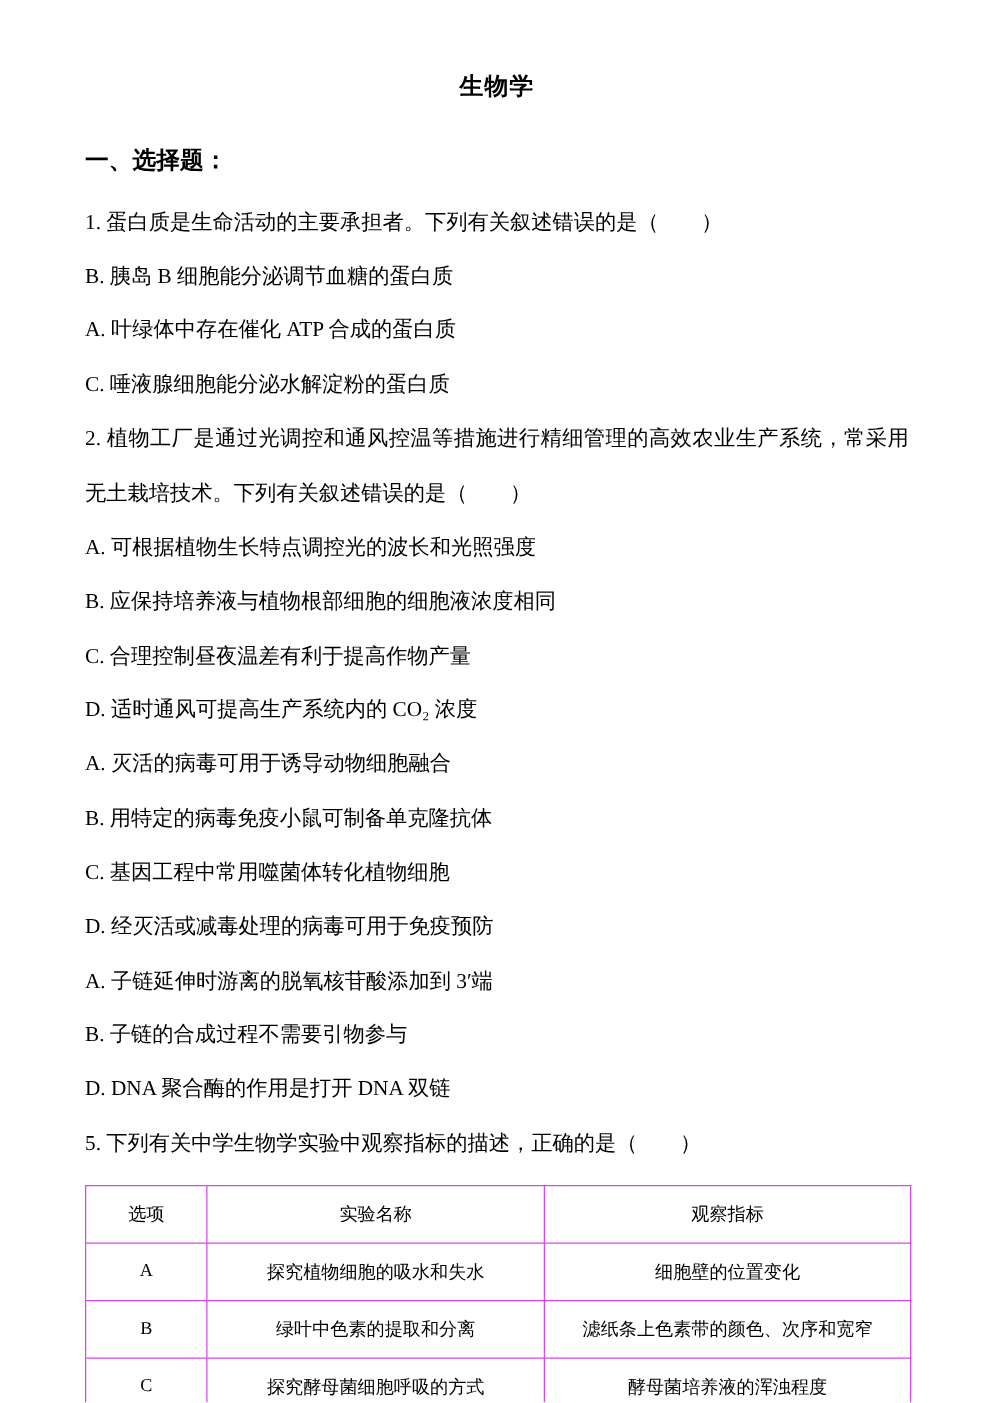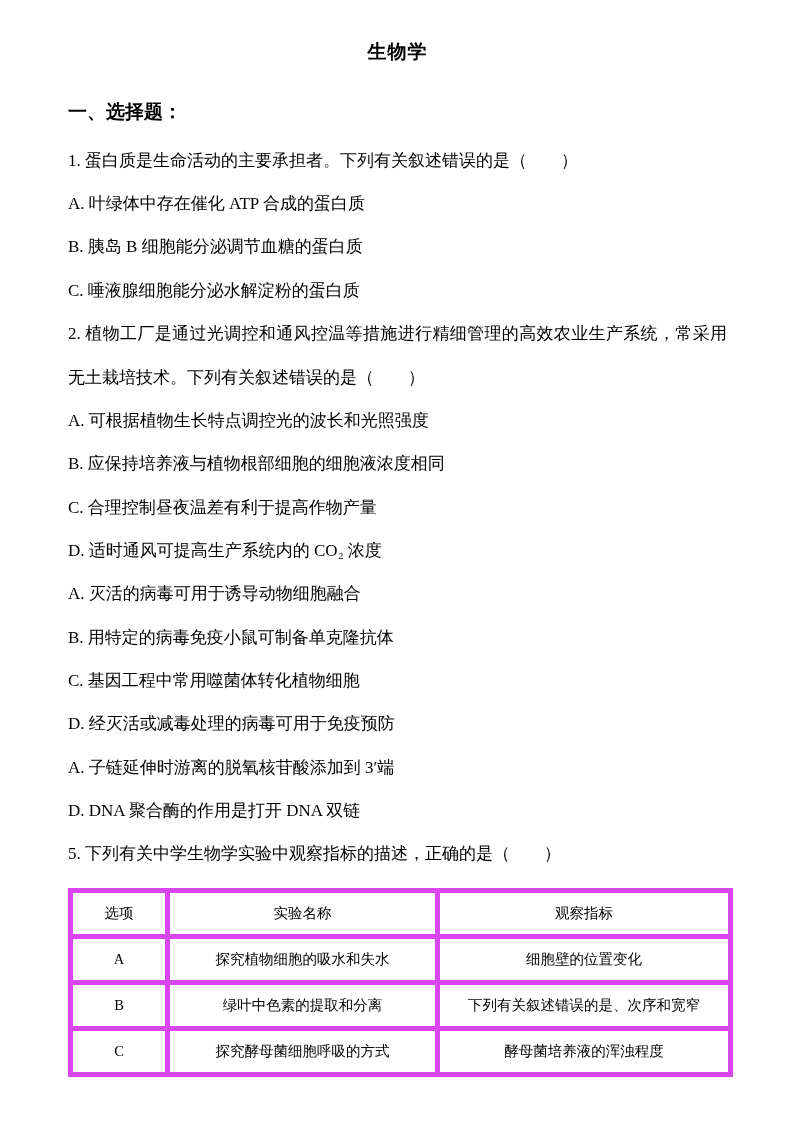--- a/index.html
+++ b/index.html
@@ -9,21 +9,21 @@
   }
   .page {
     position: relative;
     width: 793px;
     height: 1122px;
     margin: 0 auto;
     background: #ffffff;
     color: #000000;
     font-family: "Liberation Serif", "DejaVu Serif", serif;
     box-sizing: border-box;
-    padding: 39px 66px 40px 68px;
+    padding: 56px 66px 40px 68px;
     overflow: hidden;
   }
   .doc-title {
     text-align: center;
     font-size: 19px;
     font-weight: bold;
     margin: 0 0 26px 0;
     letter-spacing: 1px;
   }
   .section-header {
@@ -39,21 +39,21 @@
     text-align: justify;
   }
   .exam-table {
     width: 660px;
     border-collapse: collapse;
     margin-top: 12px;
     table-layout: fixed;
   }
   .exam-table th,
   .exam-table td {
-    border: 5px solid #d946ef;
+    border: 1px solid #d946ef;
     font-size: 14.5px;
     font-weight: normal;
     text-align: center;
     vertical-align: middle;
     height: 46px;
     padding: 0 6px;
     box-sizing: border-box;
   }
   .col-option  { width: 97px; }
   .col-name    { width: 270px; }
@@ -62,36 +62,37 @@
 </head>
 <body>
 
 <div class="page">
 
   <h1 class="doc-title">生物学</h1>
 
   <div class="section-header">一、选择题：</div>
 
   <p class="line">1. 蛋白质是生命活动的主要承担者。下列有关叙述错误的是（　　）</p>
+  <p class="line">B. 胰岛 B 细胞能分泌调节血糖的蛋白质</p>
   <p class="line">A. 叶绿体中存在催化 ATP 合成的蛋白质</p>
-  <p class="line">B. 胰岛 B 细胞能分泌调节血糖的蛋白质</p>
   <p class="line">C. 唾液腺细胞能分泌水解淀粉的蛋白质</p>
 
   <p class="line">2. 植物工厂是通过光调控和通风控温等措施进行精细管理的高效农业生产系统，常采用无土栽培技术。下列有关叙述错误的是（　　）</p>
   <p class="line">A. 可根据植物生长特点调控光的波长和光照强度</p>
   <p class="line">B. 应保持培养液与植物根部细胞的细胞液浓度相同</p>
   <p class="line">C. 合理控制昼夜温差有利于提高作物产量</p>
   <p class="line">D. 适时通风可提高生产系统内的 CO₂ 浓度</p>
 
   <p class="line">A. 灭活的病毒可用于诱导动物细胞融合</p>
   <p class="line">B. 用特定的病毒免疫小鼠可制备单克隆抗体</p>
   <p class="line">C. 基因工程中常用噬菌体转化植物细胞</p>
   <p class="line">D. 经灭活或减毒处理的病毒可用于免疫预防</p>
 
   <p class="line">A. 子链延伸时游离的脱氧核苷酸添加到 3′端</p>
+  <p class="line">B. 子链的合成过程不需要引物参与</p>
   <p class="line">D. DNA 聚合酶的作用是打开 DNA 双链</p>
 
   <p class="line">5. 下列有关中学生物学实验中观察指标的描述，正确的是（　　）</p>
 
   <table class="exam-table">
     <thead>
       <tr>
         <th class="col-option">选项</th>
         <th class="col-name">实验名称</th>
         <th class="col-index">观察指标</th>
@@ -99,21 +100,21 @@
     </thead>
     <tbody>
       <tr>
         <td>A</td>
         <td>探究植物细胞的吸水和失水</td>
         <td>细胞壁的位置变化</td>
       </tr>
       <tr>
         <td>B</td>
         <td>绿叶中色素的提取和分离</td>
-        <td>下列有关叙述错误的是、次序和宽窄</td>
+        <td>滤纸条上色素带的颜色、次序和宽窄</td>
       </tr>
       <tr>
         <td>C</td>
         <td>探究酵母菌细胞呼吸的方式</td>
         <td>酵母菌培养液的浑浊程度</td>
       </tr>
     </tbody>
   </table>
 
 </div>

